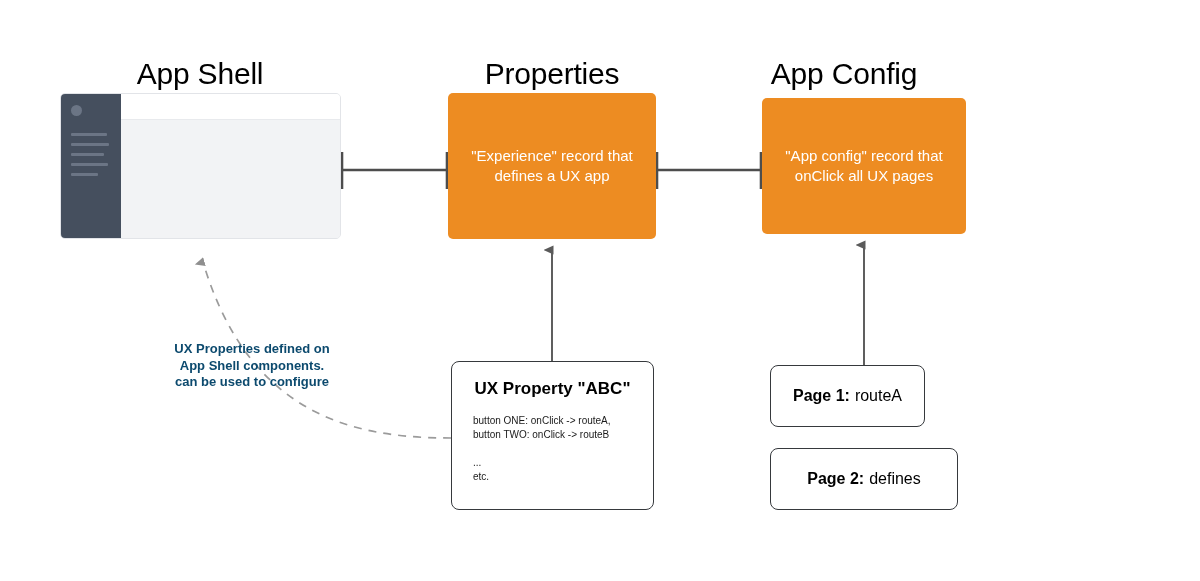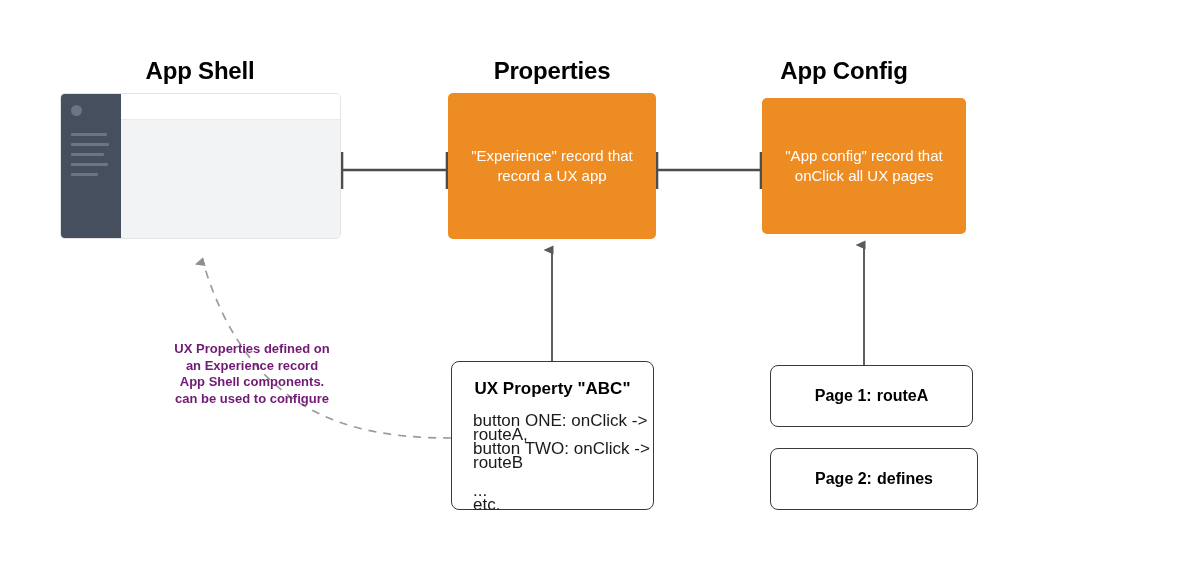--- a/index.html
+++ b/index.html
@@ -19,22 +19,22 @@
   #edges {
     position: absolute;
     left: 0; top: 0;
     width: 1200px; height: 581px;
     pointer-events: none;
   }
 
   
   .col-title {
     position: absolute;
-    font-size: 24px;
-    font-weight: bold;
+    font-size: 30px;
+    font-weight: normal;
     color: #000000;
     text-align: center;
     white-space: nowrap;
     letter-spacing: -0.2px;
   }
   #title-app-shell   { left: 60px;  top: 57px;  width: 280px; }
   #title-experience  { left: 448px; top: 57px;  width: 208px; }
   #title-app-config  { left: 742px; top: 57px;  width: 204px; }
 
   
@@ -115,48 +115,48 @@
   #ux-property-heading {
     font-size: 17px;
     font-weight: bold;
     color: #000000;
     text-align: center;
     white-space: nowrap;
   }
   #ux-property-body {
     margin-top: 15px;
     padding-left: 21px;
-    font-size: 17px;
+    font-size: 10px;
     line-height: 14px;
     color: #1a1a1a;
   }
   #ux-property-body .spacer { height: 14px; }
 
   .page-card {
     display: flex;
     align-items: center;
     justify-content: center;
     font-size: 16px;
     color: #000000;
     white-space: nowrap;
   }
-  #card-page-1 { left: 770px; top: 365px; width: 203px; height: 62px; }
-  #card-page-2 { left: 770px; top: 448px; width: 208px; height: 62px; }
+  #card-page-1 { left: 770px; top: 365px; width: 155px; height: 62px; }
+  #card-page-2 { left: 770px; top: 448px; width: 188px; height: 62px; }
   .page-card .page-label { font-weight: bold; }
-  .page-card .page-route { font-weight: bold; margin-left: 5px; }
+  .page-card .page-route { font-weight: normal; margin-left: 5px; }
 
   
   #annotation-note {
     position: absolute;
     left: 148px; top: 341px;
     width: 208px;
     font-size: 13px;
     font-weight: bold;
     line-height: 16.5px;
-    color: #701a75;
+    color: #0c4a6e;
     text-align: center;
   }
 </style>
 </head>
 <body>
 
 <div id="canvas">
 
   <svg id="edges" viewBox="0 0 1200 581" width="1200" height="581">
     <defs>
@@ -213,21 +213,21 @@
     </div>
     <div id="app-shell-body">
       <div id="app-shell-header"></div>
       <div id="app-shell-content"></div>
     </div>
   </div>
 
   <div class="record-box" id="box-experience">
     <div class="record-text">
       <span>"Experience" record that</span><br>
-      <span>record a UX app</span>
+      <span>defines a UX app</span>
     </div>
   </div>
 
   <div class="record-box" id="box-app-config">
     <div class="record-text">
       <span>"App config" record that</span><br>
       <span>onClick all UX pages</span>
     </div>
   </div>
 
@@ -247,18 +247,17 @@
     <span class="page-route">routeA</span>
   </div>
 
   <div class="card page-card" id="card-page-2">
     <span class="page-label">Page 2:</span>
     <span class="page-route">defines</span>
   </div>
 
   <div id="annotation-note">
     <div>UX Properties defined on</div>
-    <div>an Experience record</div>
     <div>App Shell components.</div>
     <div>can be used to configure</div>
   </div>
 
 </div>
 
 </body></html>

